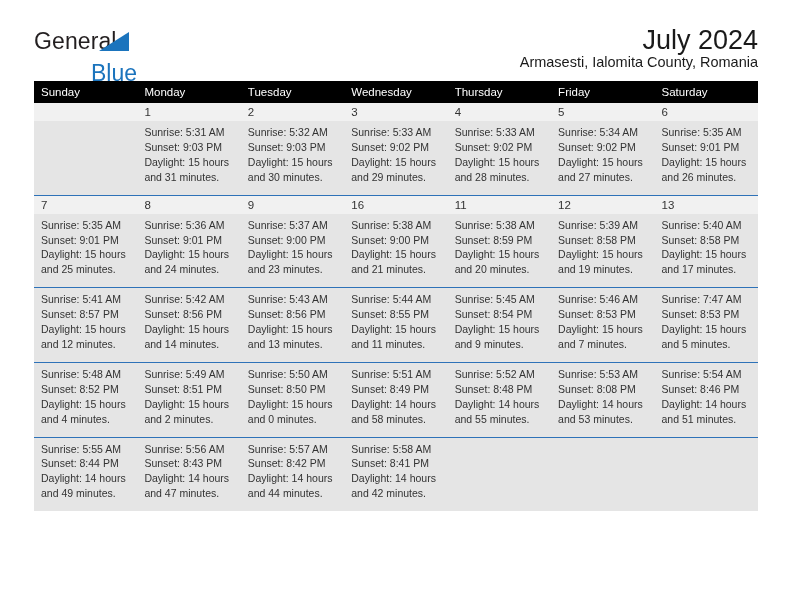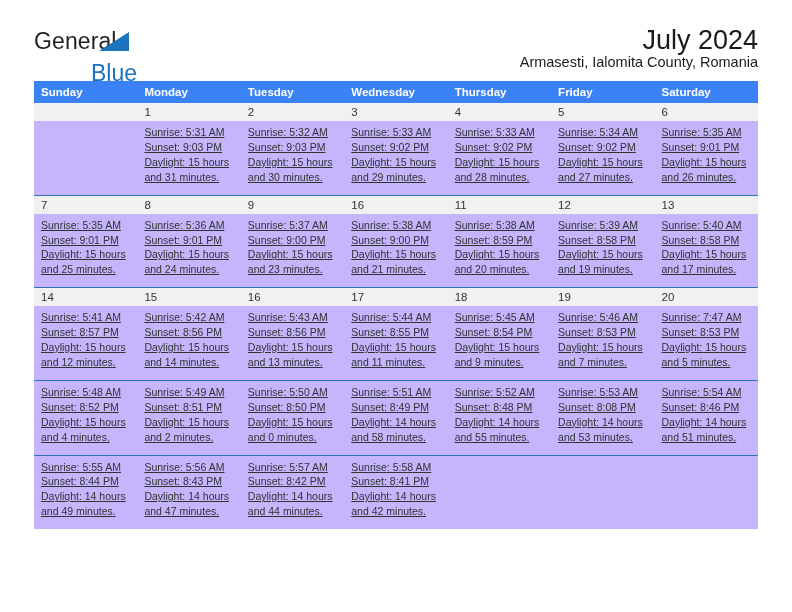--- a/index.html
+++ b/index.html
@@ -82,48 +82,47 @@
   }
 
   
   .calendar {
     margin-top: 11px;
     width: 724px;
     border-collapse: collapse;
     table-layout: fixed;
   }
   .calendar th {
-    background: #3b82f6;
+    background: #000000;
     color: #ffffff;
     font-size: 11.5px;
-    font-weight: bold;
+    font-weight: normal;
     text-align: left;
     padding: 5px 0 5px 7px;
     height: 20px;
     box-sizing: border-box;
   }
   .daynum-row td {
     background: #f1f1f1;
     font-size: 11.5px;
     color: #333333;
     padding: 3px 0 3px 7px;
     height: 17px;
     box-sizing: border-box;
     vertical-align: top;
   }
   .info-row td {
-    background: #c4b5fd;
+    background: #e5e5e5;
     font-size: 10.5px;
     color: #333333;
     padding: 4px 6px 10px 7px;
     vertical-align: top;
     line-height: 1.42;
     height: 72px;
     box-sizing: border-box;
-    text-decoration: underline;
   }
   .week-sep td {
     padding: 0;
     height: 1px;
     line-height: 0;
     font-size: 0;
     background: #2e72b8;
   }
   .cellline {
     display: block;
@@ -263,29 +262,20 @@
           <td>
             <span class="cellline">Sunrise: 5:40 AM</span>
             <span class="cellline">Sunset: 8:58 PM</span>
             <span class="cellline">Daylight: 15 hours</span>
             <span class="cellline">and 17 minutes.</span>
           </td>
         </tr>
         <tr class="week-sep">
           <td colspan="7"></td>
         </tr>
-        <tr class="daynum-row">
-          <td>14</td>
-          <td>15</td>
-          <td>16</td>
-          <td>17</td>
-          <td>18</td>
-          <td>19</td>
-          <td>20</td>
-        </tr>
         <tr class="info-row">
           <td>
             <span class="cellline">Sunrise: 5:41 AM</span>
             <span class="cellline">Sunset: 8:57 PM</span>
             <span class="cellline">Daylight: 15 hours</span>
             <span class="cellline">and 12 minutes.</span>
           </td>
           <td>
             <span class="cellline">Sunrise: 5:42 AM</span>
             <span class="cellline">Sunset: 8:56 PM</span>

